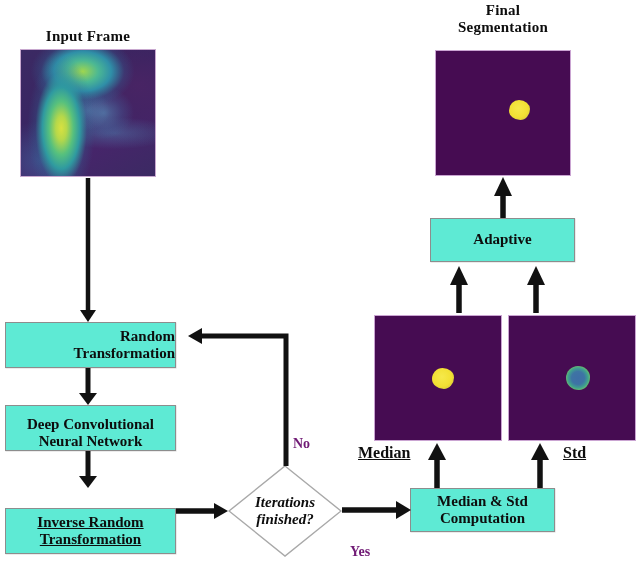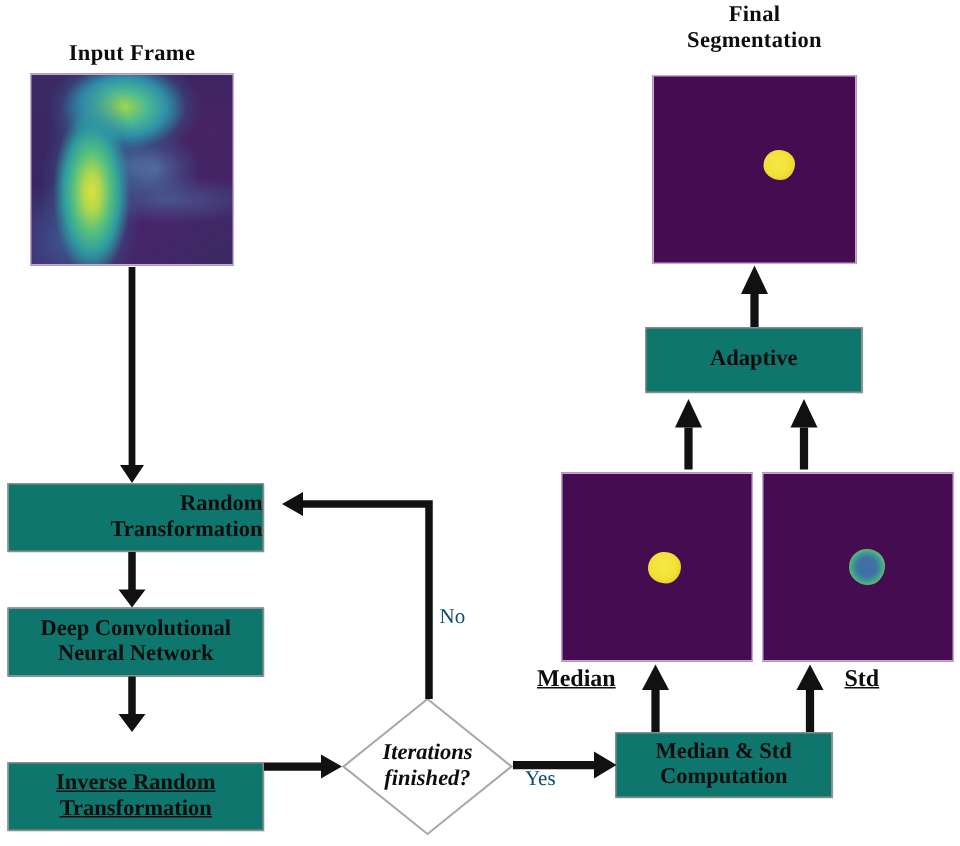--- a/index.html
+++ b/index.html
@@ -25,44 +25,45 @@
     line-height: 1.12;
     letter-spacing: 0.2px;
   }
   .title {
     font-size: 15px;
   }
   .procbox {
     position: absolute;
     box-sizing: border-box;
     border: 1px solid #8d8d8d;
-    background: #0f766e;
+    background: #5eead4;
     display: flex;
     align-items: center;
     justify-content: center;
     text-align: center;
     font-weight: bold;
     font-size: 15px;
     color: #0d0d0d;
     line-height: 1.14;
     box-shadow: 0.5px 0.5px 0 #d7d7d7;
   }
   .procbox span { display: block; width: 100%; }
   .smalllabel {
     position: absolute;
     font-weight: bold;
     font-size: 16px;
     color: #0d0d0d;
     text-decoration: underline;
   }
   .edgelabel {
     position: absolute;
-    font-weight: normal;
+    font-weight: bold;
     font-size: 14px;
-    color: #0c4a6e;
+    color: #701a75;
+    margin-top: 32px;
   }
   .imgpanel {
     position: absolute;
     box-sizing: border-box;
     overflow: hidden;
   }
   .diamond-wrap {
     position: absolute;
     font-style: italic;
   }
@@ -146,21 +147,21 @@
   <div class="smalllabel" style="left:358px; top:444px;">Median</div>
   <div class="smalllabel" style="left:563px; top:444px;">Std</div>
 
   <div class="procbox" style="left:5px; top:322px; width:171px; height:46px;text-align:right;">
     <span>
       <span>Random</span>
       <span>Transformation</span>
     </span>
   </div>
 
-  <div class="procbox" style="left:5px; top:405px; width:171px; height:46px;">
+  <div class="procbox" style="left:5px; top:405px; width:171px; height:46px;align-items:flex-end;">
     <span>
       <span>Deep Convolutional</span>
       <span>Neural Network</span>
     </span>
   </div>
 
   <div class="procbox" style="left:5px; top:508px; width:171px; height:46px;text-decoration:underline;">
     <span>
       <span>Inverse Random</span>
       <span>Transformation</span>

